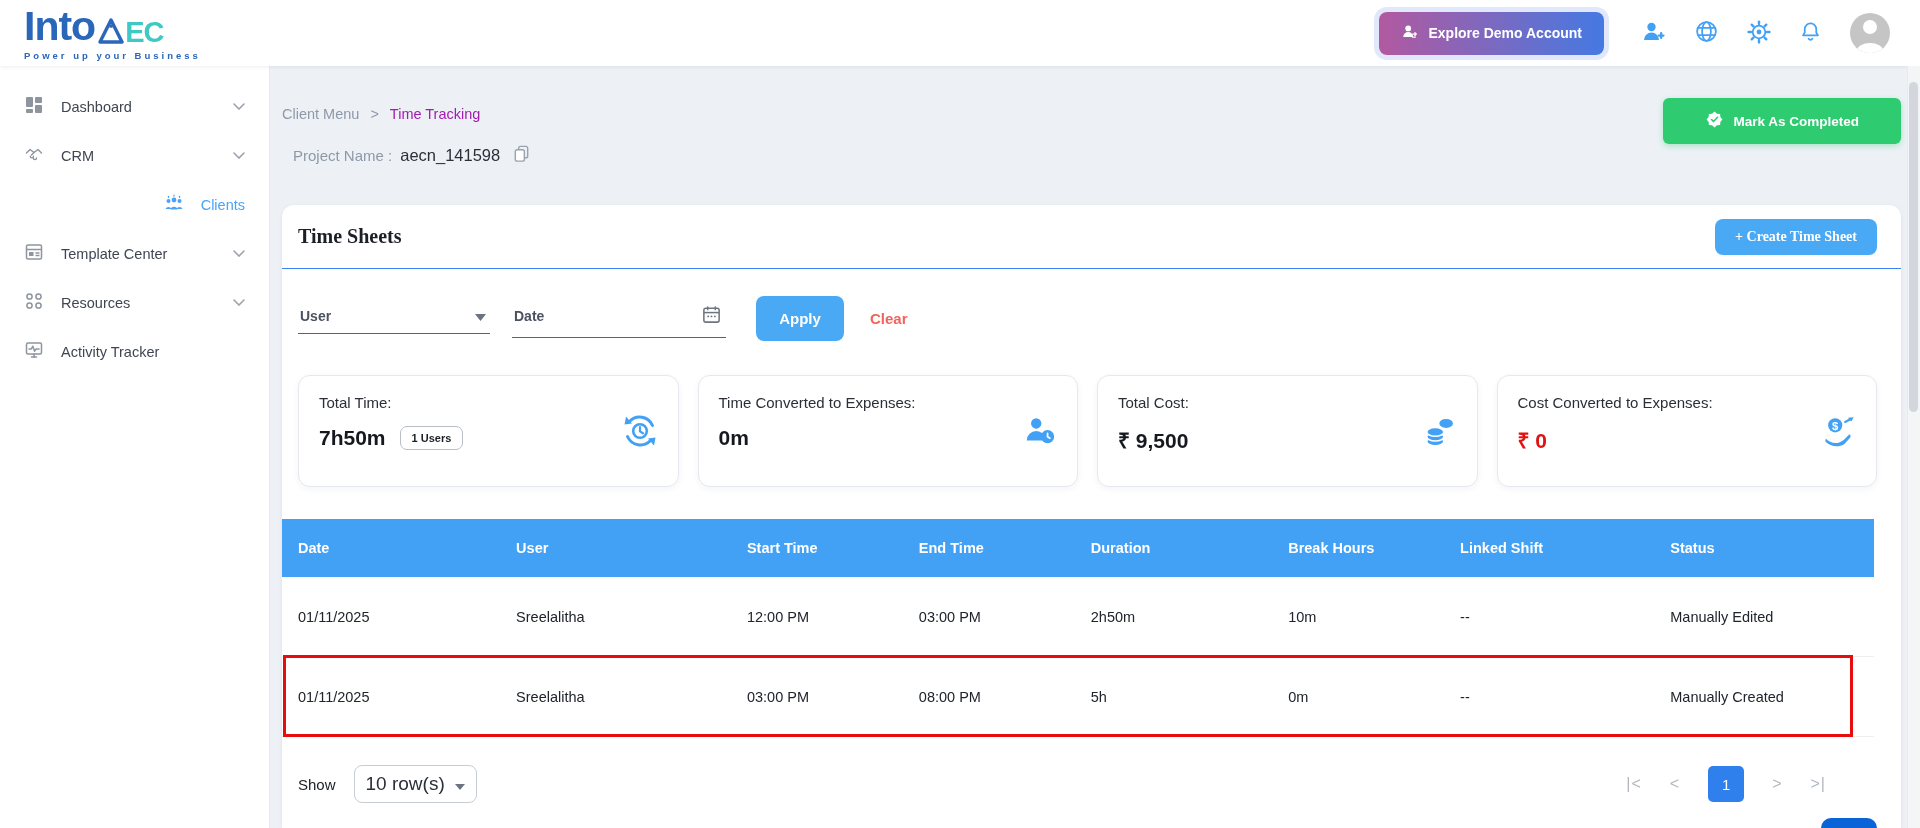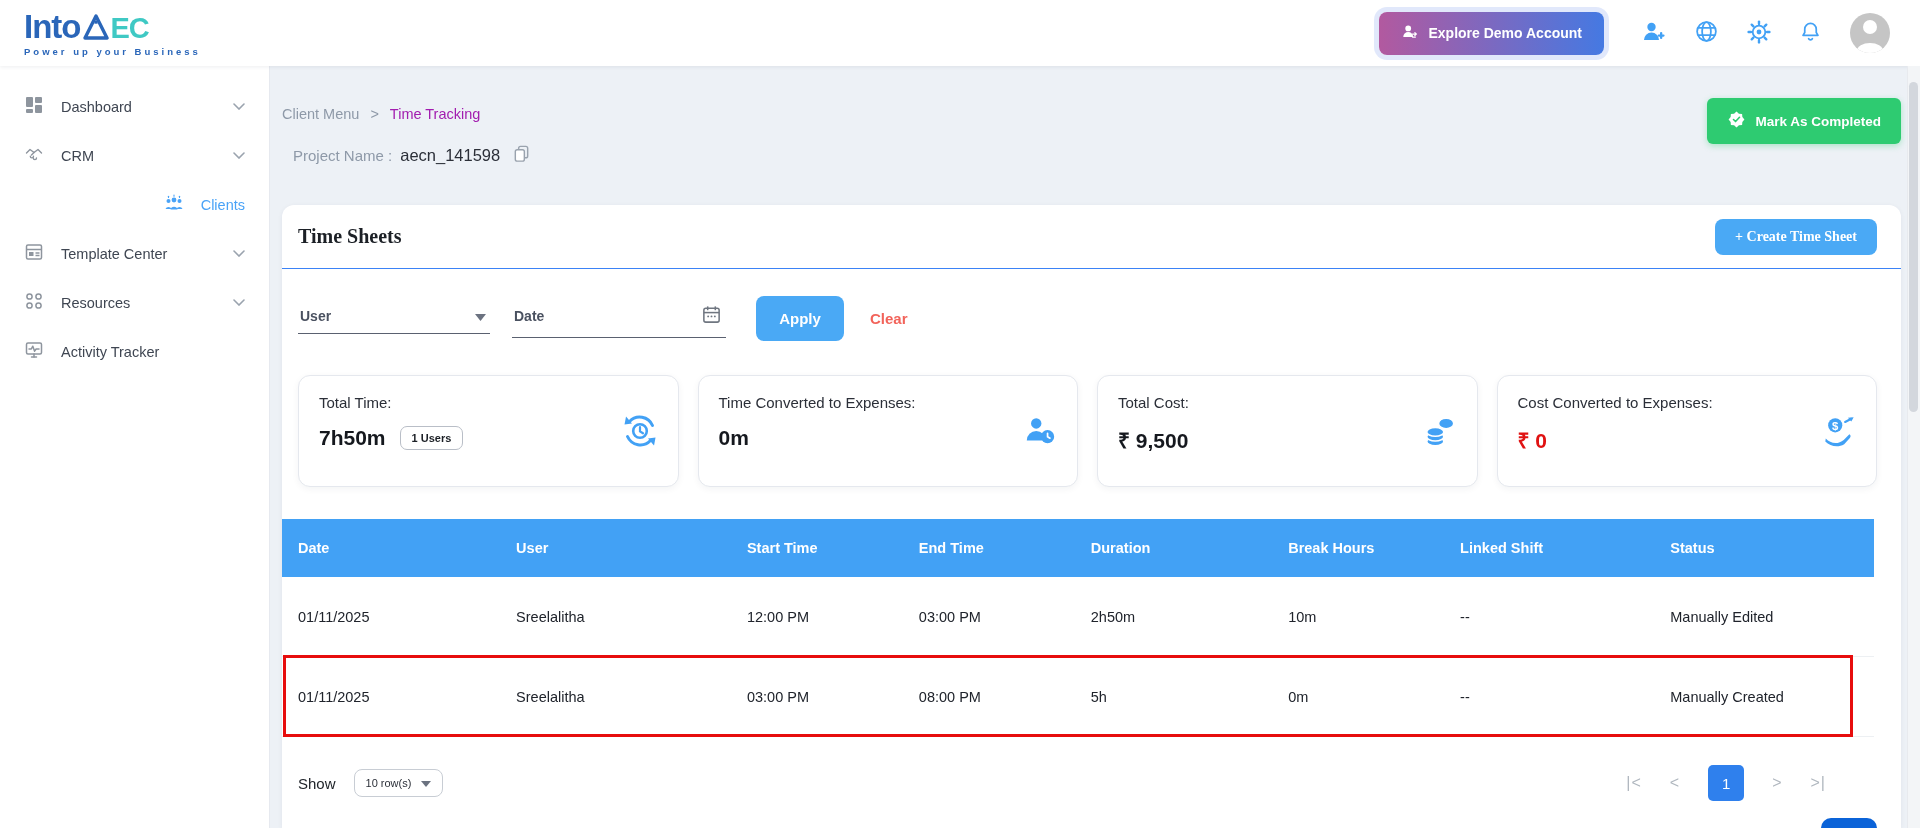--- a/index.html
+++ b/index.html
@@ -4,21 +4,21 @@
 <style>
   * { margin:0; padding:0; box-sizing:border-box; }
   html,body { width:1920px; height:828px; overflow:hidden; font-family:"Liberation Sans",sans-serif; background:#edf1f6; position:relative; }
 
   
   .topbar { position:absolute; top:0; left:0; right:0; height:66px; background:#fff;
             box-shadow:0 1px 4px rgba(30,40,70,.08); display:flex; align-items:center;
             justify-content:space-between; padding:0 30px 0 24px; z-index:10; }
   .logo { display:flex; flex-direction:column; }
   .logo-row { display:flex; align-items:flex-end; line-height:1; }
-  .logo-into { color:#2a66b9; font-weight:bold; font-size:33px; letter-spacing:-1px; }
+  .logo-into { color:#2a66b9; font-weight:bold; font-size:41px; letter-spacing:-1px; }
   .logo-a { margin:0 1px 0 3px; }
   .logo-ec { color:#3fc9c4; font-weight:bold; font-size:29px; letter-spacing:-1px; }
   .logo-tagline { font-size:9.5px; color:#2a66b9; font-weight:bold; letter-spacing:3px; margin-top:3px; }
 
   .topbar-right { display:flex; align-items:center; gap:28px; }
   .demo-btn { display:flex; align-items:center; gap:9px; border:none; cursor:pointer;
               background:linear-gradient(90deg,#b2599f,#4579e2); color:#fff; font-weight:bold;
               font-size:14px; padding:11px 22px; border-radius:8px; font-family:inherit;
               box-shadow:0 0 0 5px rgba(120,150,235,.22); margin-right:10px; }
   .icon-btn { background:none; border:none; cursor:pointer; display:flex; align-items:center; }
@@ -38,21 +38,21 @@
   .page { position:absolute; top:66px; left:270px; right:0; bottom:0; }
   .crumbs { position:absolute; top:40px; left:12px; display:flex; align-items:center; gap:11px;
             font-size:14.5px; color:#8e99a8; }
   .crumb-current { color:#a21caf; cursor:default; }
   .crumb-parent { cursor:pointer; }
   .project-row { position:absolute; top:78px; left:12px; display:flex; align-items:center; gap:8px; font-size:15px; }
   .project-label { color:#8e99a8;margin-left:11px; }
   .project-value { color:#2b2f38; font-size:16.5px; }
   .copy-btn { background:none; border:none; cursor:pointer; display:flex; margin-left:4px; }
 
-  .mark-btn { position:absolute; top:32px; right:19px; height:46px; padding:0 20px; border:none;
+  .mark-btn { position:absolute; top:32px; right:19px; height:46px; padding:0 42px; border:none;
               background:#2ecb71; color:#fff; font-weight:bold; font-size:13.5px; border-radius:6px;
               display:flex; align-items:center; gap:9px; cursor:pointer; font-family:inherit;
               box-shadow:0 2px 6px rgba(46,203,113,.35); }
 
   
   .panel { position:absolute; top:139px; left:12px; right:19px; bottom:0; background:#fff;
            border-radius:12px 12px 0 0; box-shadow:0 1px 5px rgba(30,40,70,.06); }
   .panel-head { display:flex; align-items:center; justify-content:space-between;
                 padding:14px 24px 14px 16px; border-bottom:1px solid #3b82f6; height:64px;font-family:Liberation Serif, serif; }
   .panel-title { font-size:20px; font-weight:bold; color:#1c2026; }
@@ -86,21 +86,21 @@
   .thead { background:#42a1f5; height:58px; color:#fff; font-weight:bold; font-size:14.5px; }
   .thead > div { padding-left:16px; }
   .trow { height:80px; font-size:14.5px; color:#20242c; border-bottom:1px solid #edf0f3; position:relative; cursor:pointer; background:#fff; }
   .trow > div { padding-left:16px; }
   .red-frame { position:absolute; left:1px; right:21px; top:-2px; bottom:-1px;
                border:3px solid #e70d0d; pointer-events:none; z-index:2; }
 
   .table-footer { display:flex; align-items:center; justify-content:space-between; margin:28px 30px 0 16px; }
   .show-group { display:flex; align-items:center; gap:18px; font-size:15px; color:#1c2026; }
   .rows-select { display:flex; align-items:center; gap:10px; border:1px solid #c8cdd4; border-radius:8px;
-                 padding:7px 11px; font-size:11px; color:#2b2f38; cursor:pointer; background:#fff; font-family:inherit; }
+                 padding:7px 11px; font-size:19px; color:#2b2f38; cursor:pointer; background:#fff; font-family:inherit; }
   .pager { display:flex; align-items:center; gap:28px; margin-right:45px; }
   .pg-btn { background:none; border:none; color:#b0b7bf; font-size:16px; cursor:pointer; font-family:inherit; letter-spacing:1px; }
   .pg-current { width:36px; height:36px; background:#2f80ed; border:none; border-radius:5px; color:#fff;
                 font-size:15px; cursor:pointer; font-family:inherit; }
 
   
   .float-pill { position:absolute; right:43px; bottom:0; width:56px; height:10px; background:#0b63d8;
                 border-radius:10px 10px 0 0; cursor:pointer; z-index:20; }
   .scroll-track { position:absolute; right:0; top:66px; bottom:0; width:13px; background:#f3f5f7;
                   border-left:1px solid #e8eaee; z-index:15; }

